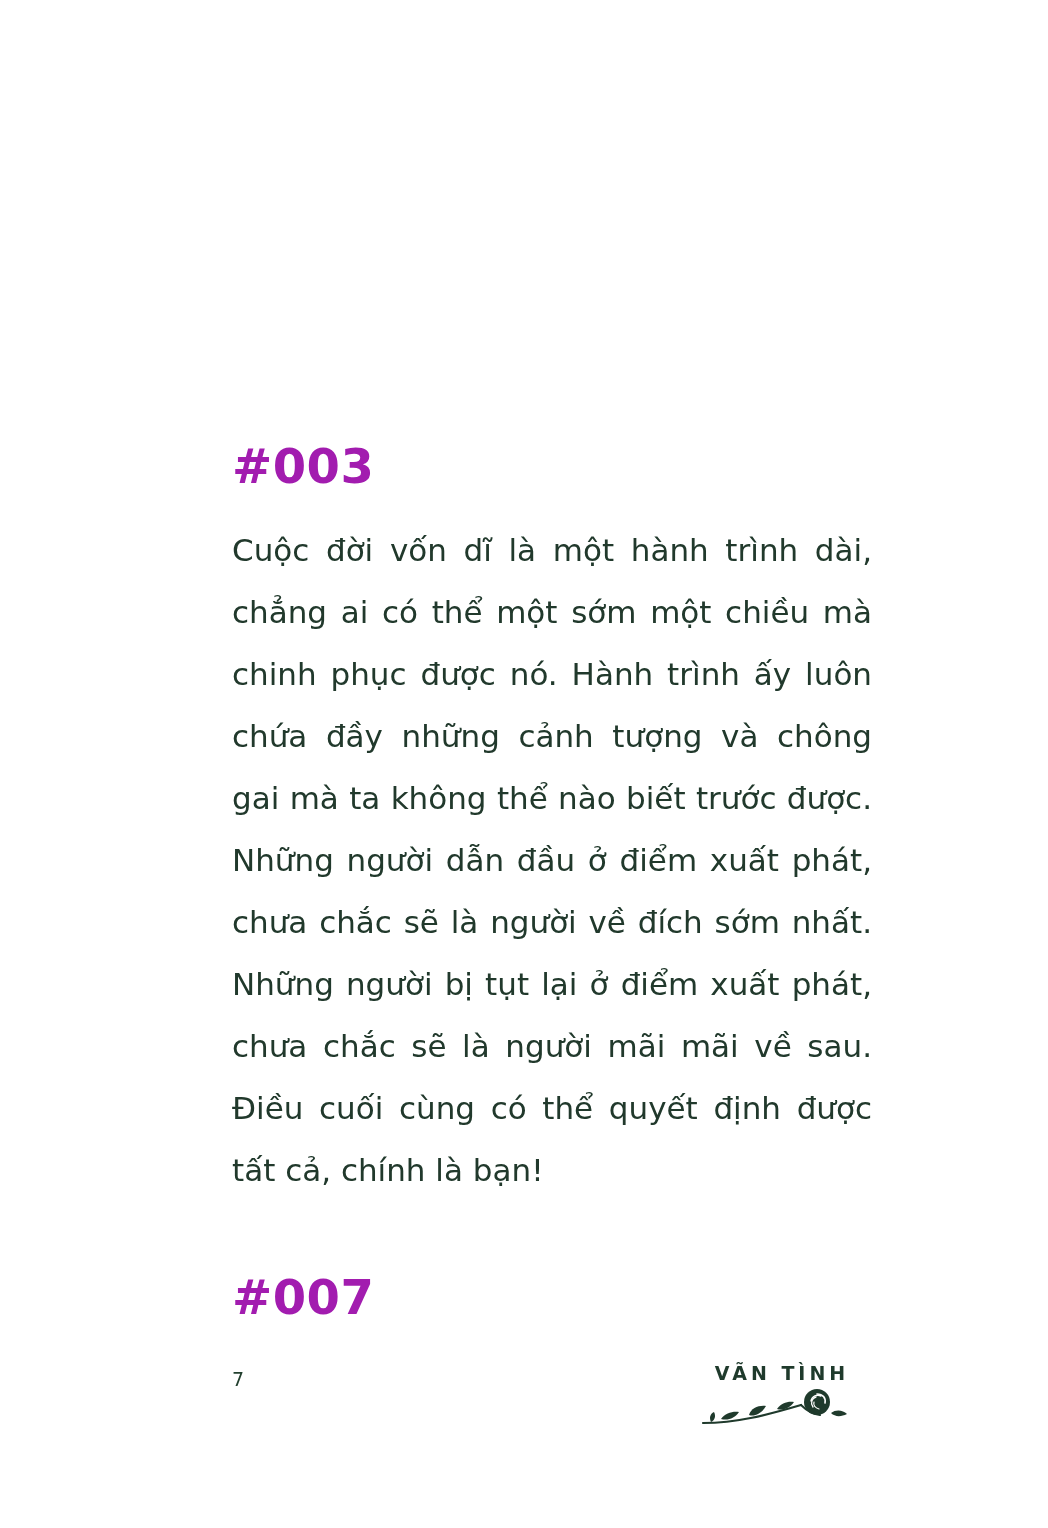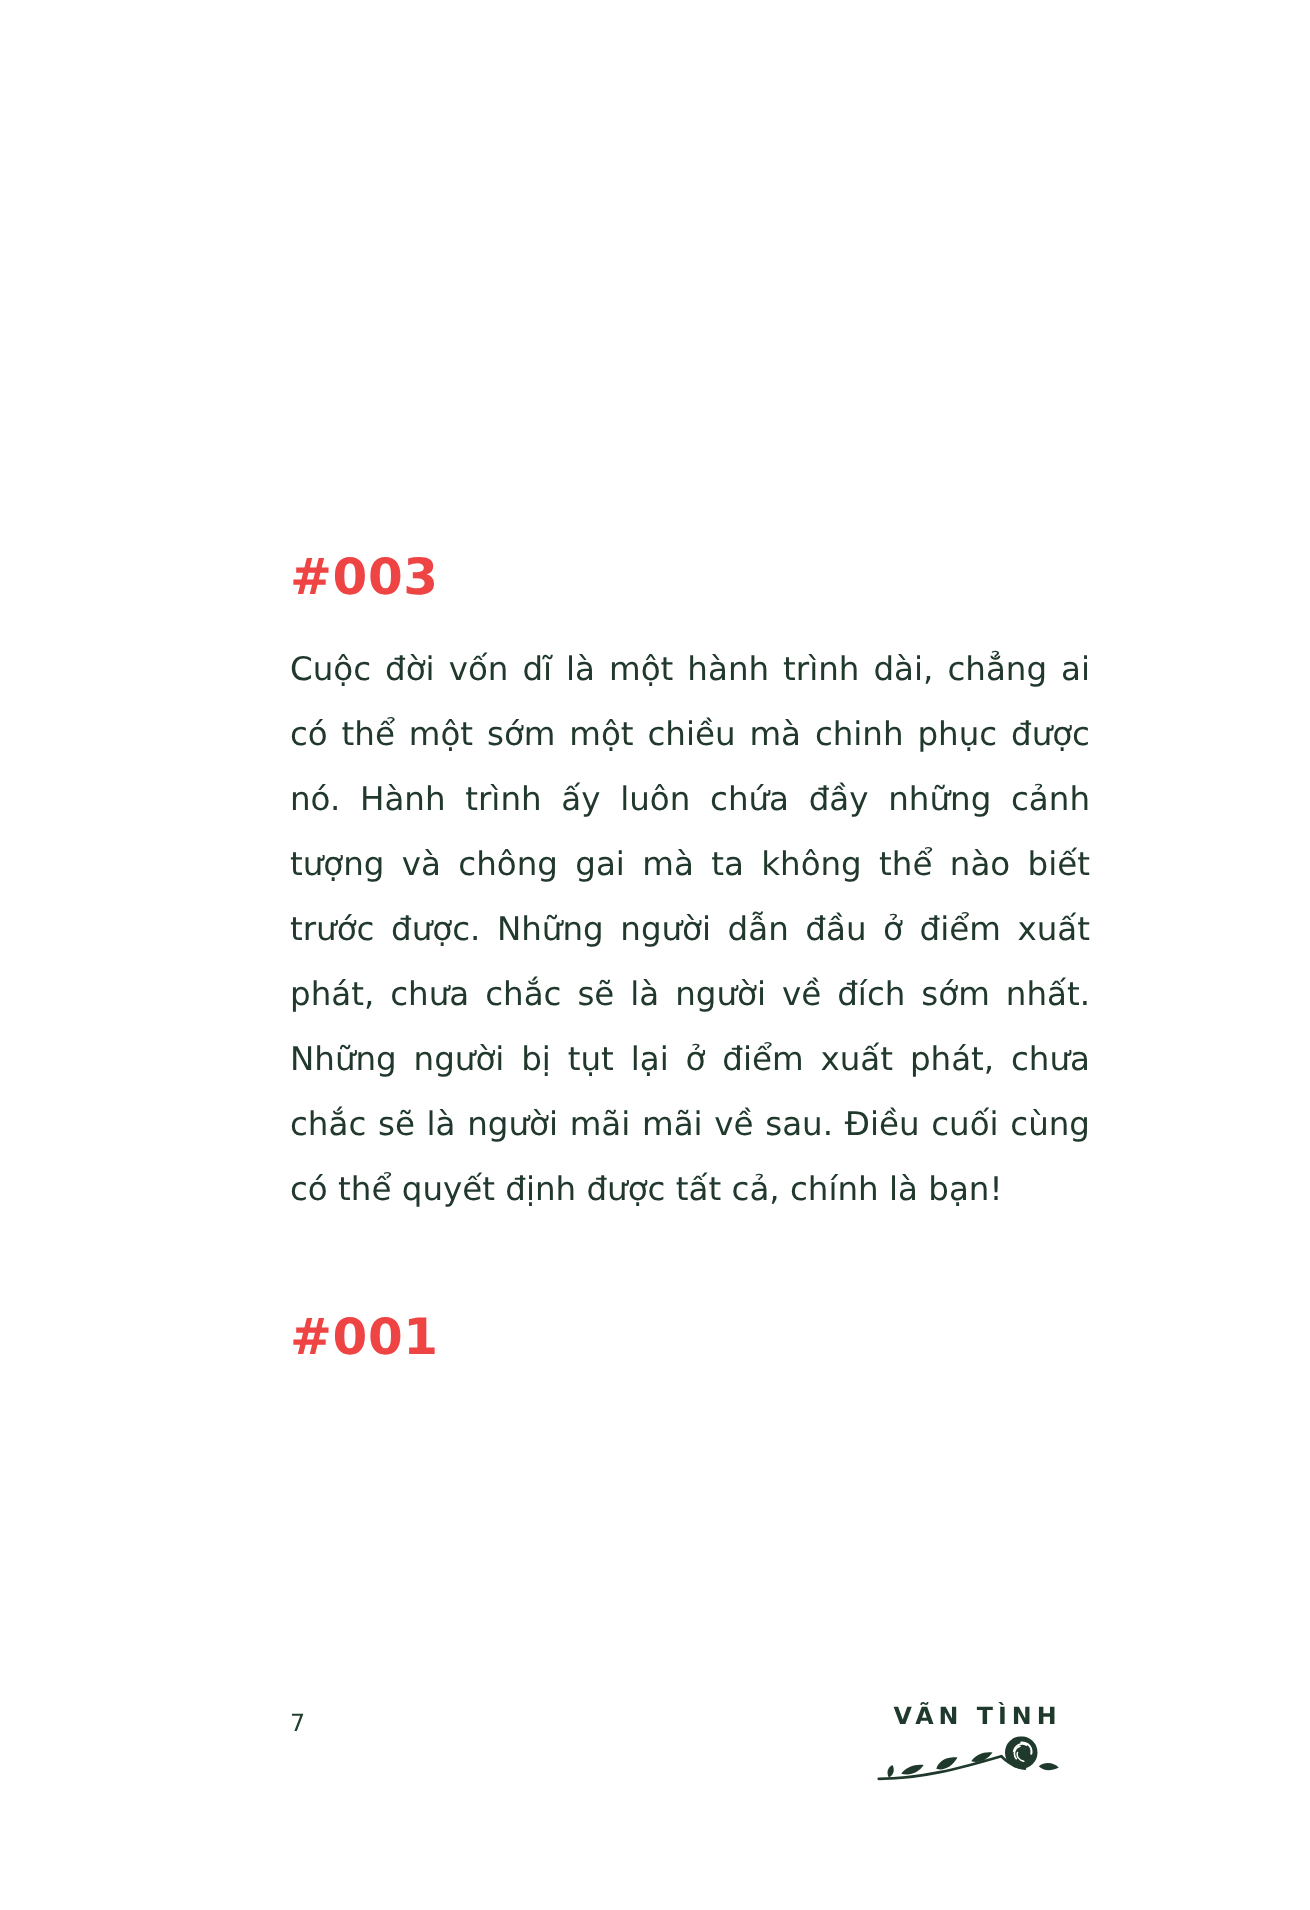--- a/index.html
+++ b/index.html
@@ -20,29 +20,29 @@
     height: 1528px;
     box-sizing: border-box;
   }
   .content {
     position: absolute;
     left: 232px;
     top: 440px;
     width: 640px;
   }
   .entry-number {
-    font-size: 40px;
+    font-size: 48px;
     font-weight: bold;
-    color: #ef4444;
+    color: #a21caf;
     letter-spacing: 0.5px;
     margin: 0 0 26px 0;
     line-height: 1.1;
   }
   .entry-body {
-    font-size: 26px;
+    font-size: 31px;
     line-height: 2.0;
     color: #21392c;
     text-align: justify;
     text-justify: inter-word;
     margin: 0;
     font-weight: 400;
   }
   .entry + .entry {
     margin-top: 70px;
   }
@@ -87,21 +87,21 @@
 <div class="page">
 
   <div class="content">
 
     <div class="entry">
       <h2 class="entry-number">#003</h2>
       <p class="entry-body">Cuộc đời vốn dĩ là một hành trình dài, chẳng ai có thể một sớm một chiều mà chinh phục được nó. Hành trình ấy luôn chứa đầy những cảnh tượng và chông gai mà ta không thể nào biết trước được. Những người dẫn đầu ở điểm xuất phát, chưa chắc sẽ là người về đích sớm nhất. Những người bị tụt lại ở điểm xuất phát, chưa chắc sẽ là người mãi mãi về sau. Điều cuối cùng có thể quyết định được tất cả, chính là bạn!</p>
     </div>
 
     <div class="entry">
-      <h2 class="entry-number">#001</h2>
+      <h2 class="entry-number">#007</h2>
     </div>
 
   </div>
 
   <div class="footer">
     <div class="page-number">7</div>
 
     <div class="brand">
       <div class="brand-name">VÃN TÌNH</div>
       <span class="brand-ornament">

